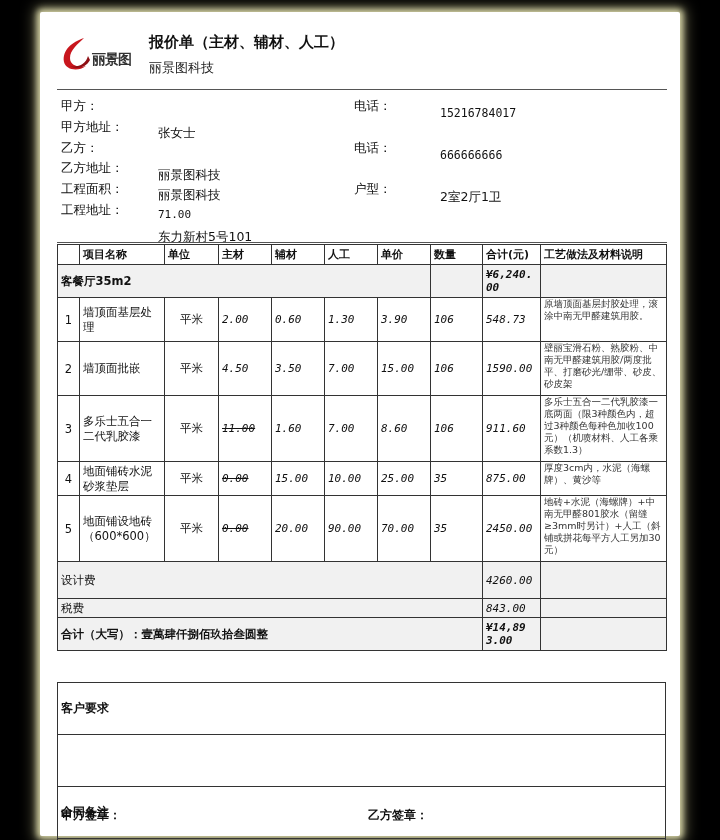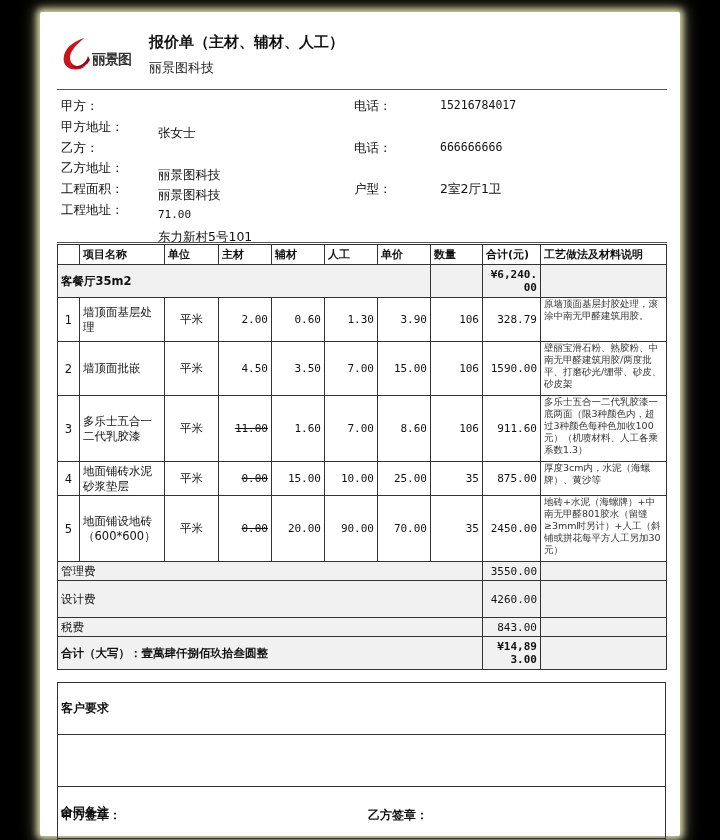--- a/index.html
+++ b/index.html
@@ -21,34 +21,34 @@
   .logo-text { position: absolute; left: 32px; top: 15px; font-size: 14px; font-weight: bold; color: #333; letter-spacing: -1px; }
   .title { position: absolute; left: 91px; top: 3px; font-size: 15px; font-weight: bold; color: #111; }
   .company { position: absolute; left: 91px; top: 29px; font-size: 13px; color: #222; }
   .sep { position: absolute; left: 17px; top: 77px; width: 610px; height: 1px; background: #555; }
 
   .info { position: absolute; left: 21px; top: 86px; width: 600px; font-size: 12.5px; }
   .info-row { position: absolute; left: 0; height: 20px; width: 600px; }
   .lbl { position: absolute; left: 0; }
   .val { position: absolute; left: 97px; margin-top: 27px; }
   .lbl2 { position: absolute; left: 293px; }
-  .val2 { position: absolute; left: 379px; font-size: 11.5px; font-family: "DejaVu Sans Mono", monospace; }
+  .val2 { position: absolute; left: 379px; font-size: 11.5px; font-family: "DejaVu Sans Mono", monospace; margin-top: 8px; }
   .mono { font-family: "DejaVu Sans Mono", monospace; font-size: 11px; }
 
   .sep2 { position: absolute; left: 17px; top: 230px; width: 610px; height: 1px; background: #555; }
 
   table.quote {
     position: absolute; left: 17px; top: 232px; width: 609px;
     border-collapse: collapse; table-layout: fixed; font-size: 11.5px;
   }
   table.quote td, table.quote th {
     border: 1px solid #333; padding: 0 3px; overflow: hidden;
   }
   table.quote th { height: 19px; font-weight: bold; font-size: 11px; text-align: left; }
-  .num { text-align: right; font-family: "DejaVu Sans Mono", monospace; font-size: 11px; }
+  .num { font-family: "DejaVu Sans Mono", monospace; font-size: 11px; font-style: italic; }
   .ctr { text-align: center; }
   .note { font-size: 9.5px; line-height: 12px; color: #333; padding: 2px 3px; vertical-align: top; }
   .gray { background: #f1f1f1; }
   .strike { text-decoration: line-through; }
   .bold { font-weight: bold; }
 
   table.remarks {
     position: absolute; left: 17px; top: 670px; width: 609px;
     border-collapse: collapse; font-size: 12px;
   }
@@ -141,21 +141,21 @@
     </tr>
     <tr style="height:44px">
       <td class="ctr">1</td>
       <td>墙顶面基层处理</td>
       <td class="ctr">平米</td>
       <td class="num">2.00</td>
       <td class="num">0.60</td>
       <td class="num">1.30</td>
       <td class="num">3.90</td>
       <td class="num">106</td>
-      <td class="num">328.79</td>
+      <td class="num">548.73</td>
       <td class="note">原墙顶面基层封胶处理，滚涂中南无甲醛建筑用胶。</td>
     </tr>
     <tr style="height:54px">
       <td class="ctr">2</td>
       <td>墙顶面批嵌</td>
       <td class="ctr">平米</td>
       <td class="num">4.50</td>
       <td class="num">3.50</td>
       <td class="num">7.00</td>
       <td class="num">15.00</td>
@@ -192,25 +192,20 @@
       <td>地面铺设地砖（600*600）</td>
       <td class="ctr">平米</td>
       <td class="num strike">0.00</td>
       <td class="num">20.00</td>
       <td class="num">90.00</td>
       <td class="num">70.00</td>
       <td class="num">35</td>
       <td class="num">2450.00</td>
       <td class="note">地砖+水泥（海螺牌）+中南无甲醛801胶水（留缝≥3mm时另计）+人工（斜铺或拼花每平方人工另加30元）</td>
     </tr>
-    <tr class="gray" style="height:19px">
-      <td colspan="8">管理费</td>
-      <td class="num">3550.00</td>
-      <td></td>
-    </tr>
     <tr class="gray" style="height:37px">
       <td colspan="8">设计费</td>
       <td class="num">4260.00</td>
       <td></td>
     </tr>
     <tr class="gray" style="height:19px">
       <td colspan="8">税费</td>
       <td class="num">843.00</td>
       <td></td>
     </tr>

